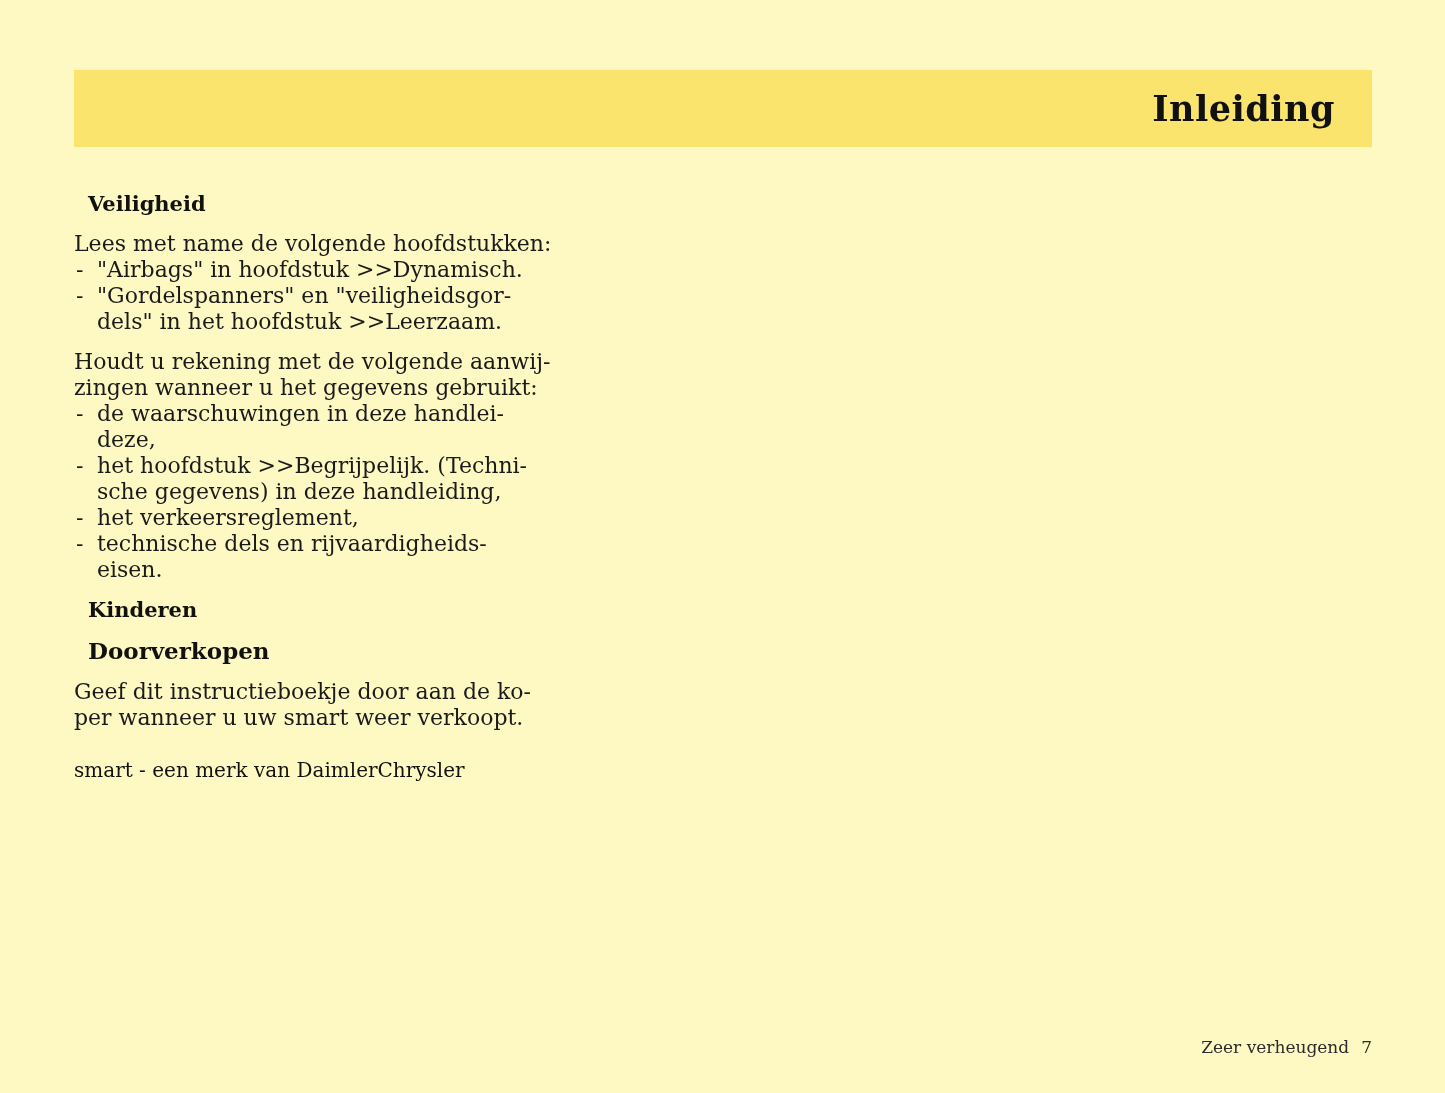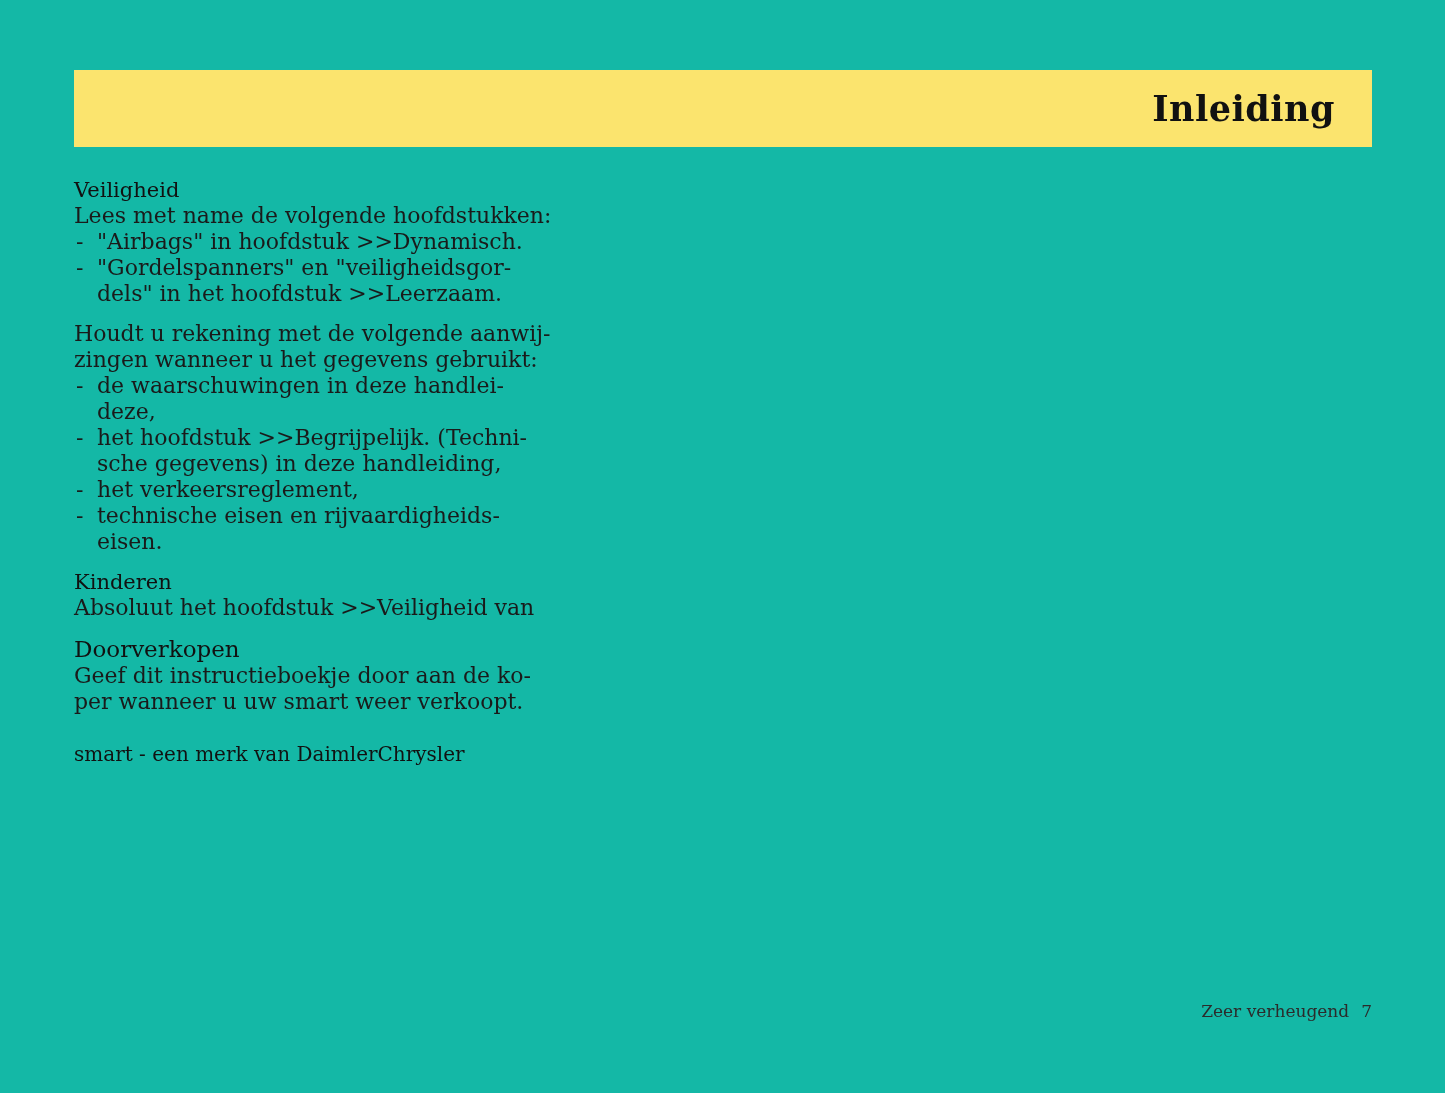--- a/index.html
+++ b/index.html
@@ -5,21 +5,21 @@
   html, body {
     margin: 0;
     padding: 0;
     background: #ffffff;
     font-family: "DejaVu Serif", serif;
   }
   .page {
     position: relative;
     width: 1445px;
     height: 1093px;
-    background: #14b8a6;
+    background: #fef9c3;
     overflow: hidden;
   }
   .banner {
     position: absolute;
     left: 74px;
     top: 70px;
     width: 1298px;
     height: 77px;
     box-sizing: border-box;
     display: flex;
@@ -37,24 +37,24 @@
   .content {
     position: absolute;
     left: 74px;
     top: 177px;
     width: 480px;
     color: #1a1a1a;
   }
   .section { margin-top: 14px; }
   .section:first-child { margin-top: 0; }
   .section h2 {
-    margin: 0;
+    margin: 14px;
     font-size: 21px;
     line-height: 26px;
-    font-weight: normal;
+    font-weight: bold;
     color: #111111;
   }
   .section.major h2 {
     font-size: 23px;
     line-height: 28px;
   }
   .line {
     font-size: 22px;
     line-height: 26px;
     white-space: nowrap;
@@ -72,21 +72,21 @@
   .tagline {
     margin: 26px 0 0 0;
     font-size: 20px;
     line-height: 26px;
     font-weight: normal;
     color: #111111;
   }
   .footer {
     position: absolute;
     right: 73px;
-    top: 1000px;
+    top: 1036px;
     font-size: 17px;
     line-height: 22px;
     color: #2b2b2b;
   }
   .footer .page-num { margin-left: 12px; }
 </style>
 </head>
 <body>
 
 <div class="page">
@@ -124,27 +124,26 @@
         <span>het hoofdstuk &gt;&gt;Begrijpelijk. (Techni-</span>
       </div>
       <div class="line cont">sche gegevens) in deze handleiding,</div>
       <div class="line bullet">
         <span class="marker">-</span>
         <span>het verkeersreglement,</span>
       </div>
       <div class="line bullet">
         <span class="marker">-</span>
       </div>
-      <div class="line cont">technische eisen en rijvaardigheids-</div>
+      <div class="line cont">technische dels en rijvaardigheids-</div>
       <div class="line cont">eisen.</div>
     </section>
 
     <section class="section">
       <h2>Kinderen</h2>
-      <div class="line">Absoluut het hoofdstuk &gt;&gt;Veiligheid van</div>
     </section>
 
     <section class="section major">
       <h2>Doorverkopen</h2>
       <div class="line">Geef dit instructieboekje door aan de ko-</div>
       <div class="line">per wanneer u uw smart weer verkoopt.</div>
     </section>
 
     <p class="tagline">smart - een merk van DaimlerChrysler</p>
 

